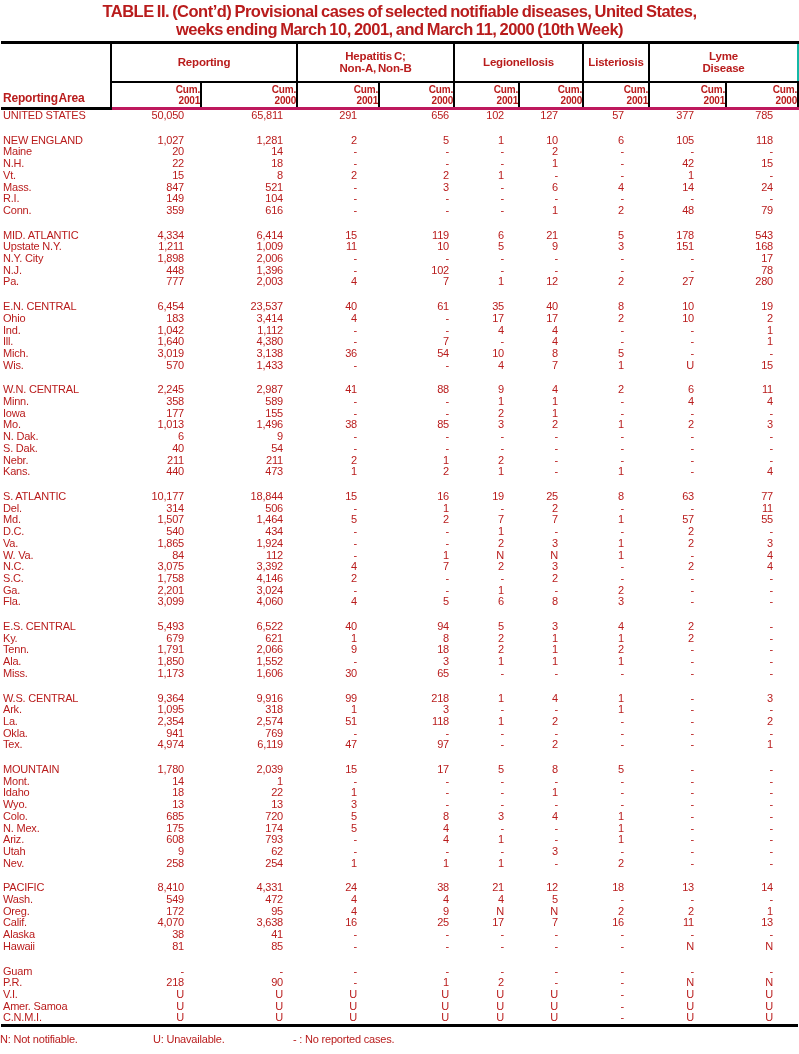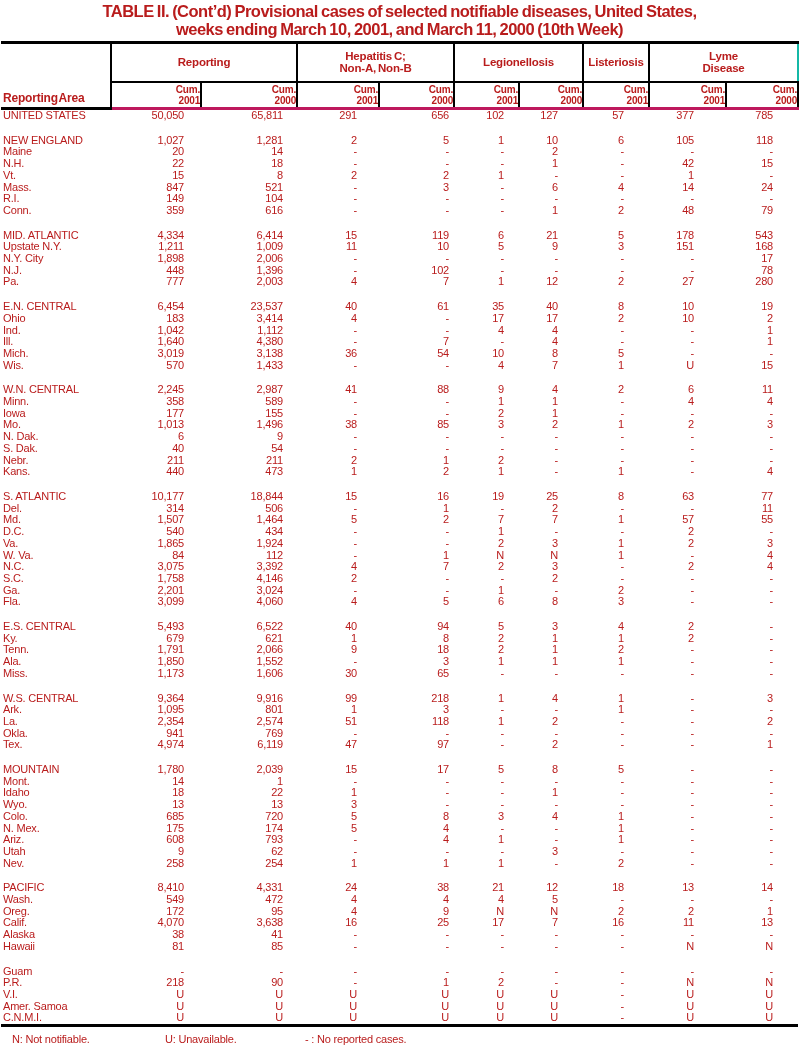--- a/index.html
+++ b/index.html
@@ -79,21 +79,21 @@
   td.c4 { padding-right: 5px; }
   td.c5 { padding-right: 15px; }
   td.c6 { padding-right: 25px; }
   td.c7 { padding-right: 25px; }
   td.c8 { padding-right: 32px; }
   td.c9 { padding-right: 25px; }
   tr.spacer td { height: 13px; font-size: 1px; line-height: 13px; }
   .footnote {
     display: flex;
     margin-top: 6px;
-    padding-left: 12px;
+    padding-left: 0;
     font-size: 11px;
     letter-spacing: -0.2px;
   }
   .footnote .fn1 { width: 153px; }
   .footnote .fn2 { width: 140px; }
 </style>
 </head>
 <body>
 
 <div class="page">
@@ -682,21 +682,21 @@
           <td class="num c4">218</td>
           <td class="num c5">1</td>
           <td class="num c6">4</td>
           <td class="num c7">1</td>
           <td class="num c8">-</td>
           <td class="num c9">3</td>
         </tr>
         <tr>
           <td class="area">Ark.</td>
           <td class="num c1">1,095</td>
-          <td class="num c2">801</td>
+          <td class="num c2">318</td>
           <td class="num c3">1</td>
           <td class="num c4">3</td>
           <td class="num c5">-</td>
           <td class="num c6">-</td>
           <td class="num c7">1</td>
           <td class="num c8">-</td>
           <td class="num c9">-</td>
         </tr>
         <tr>
           <td class="area">La.</td>

